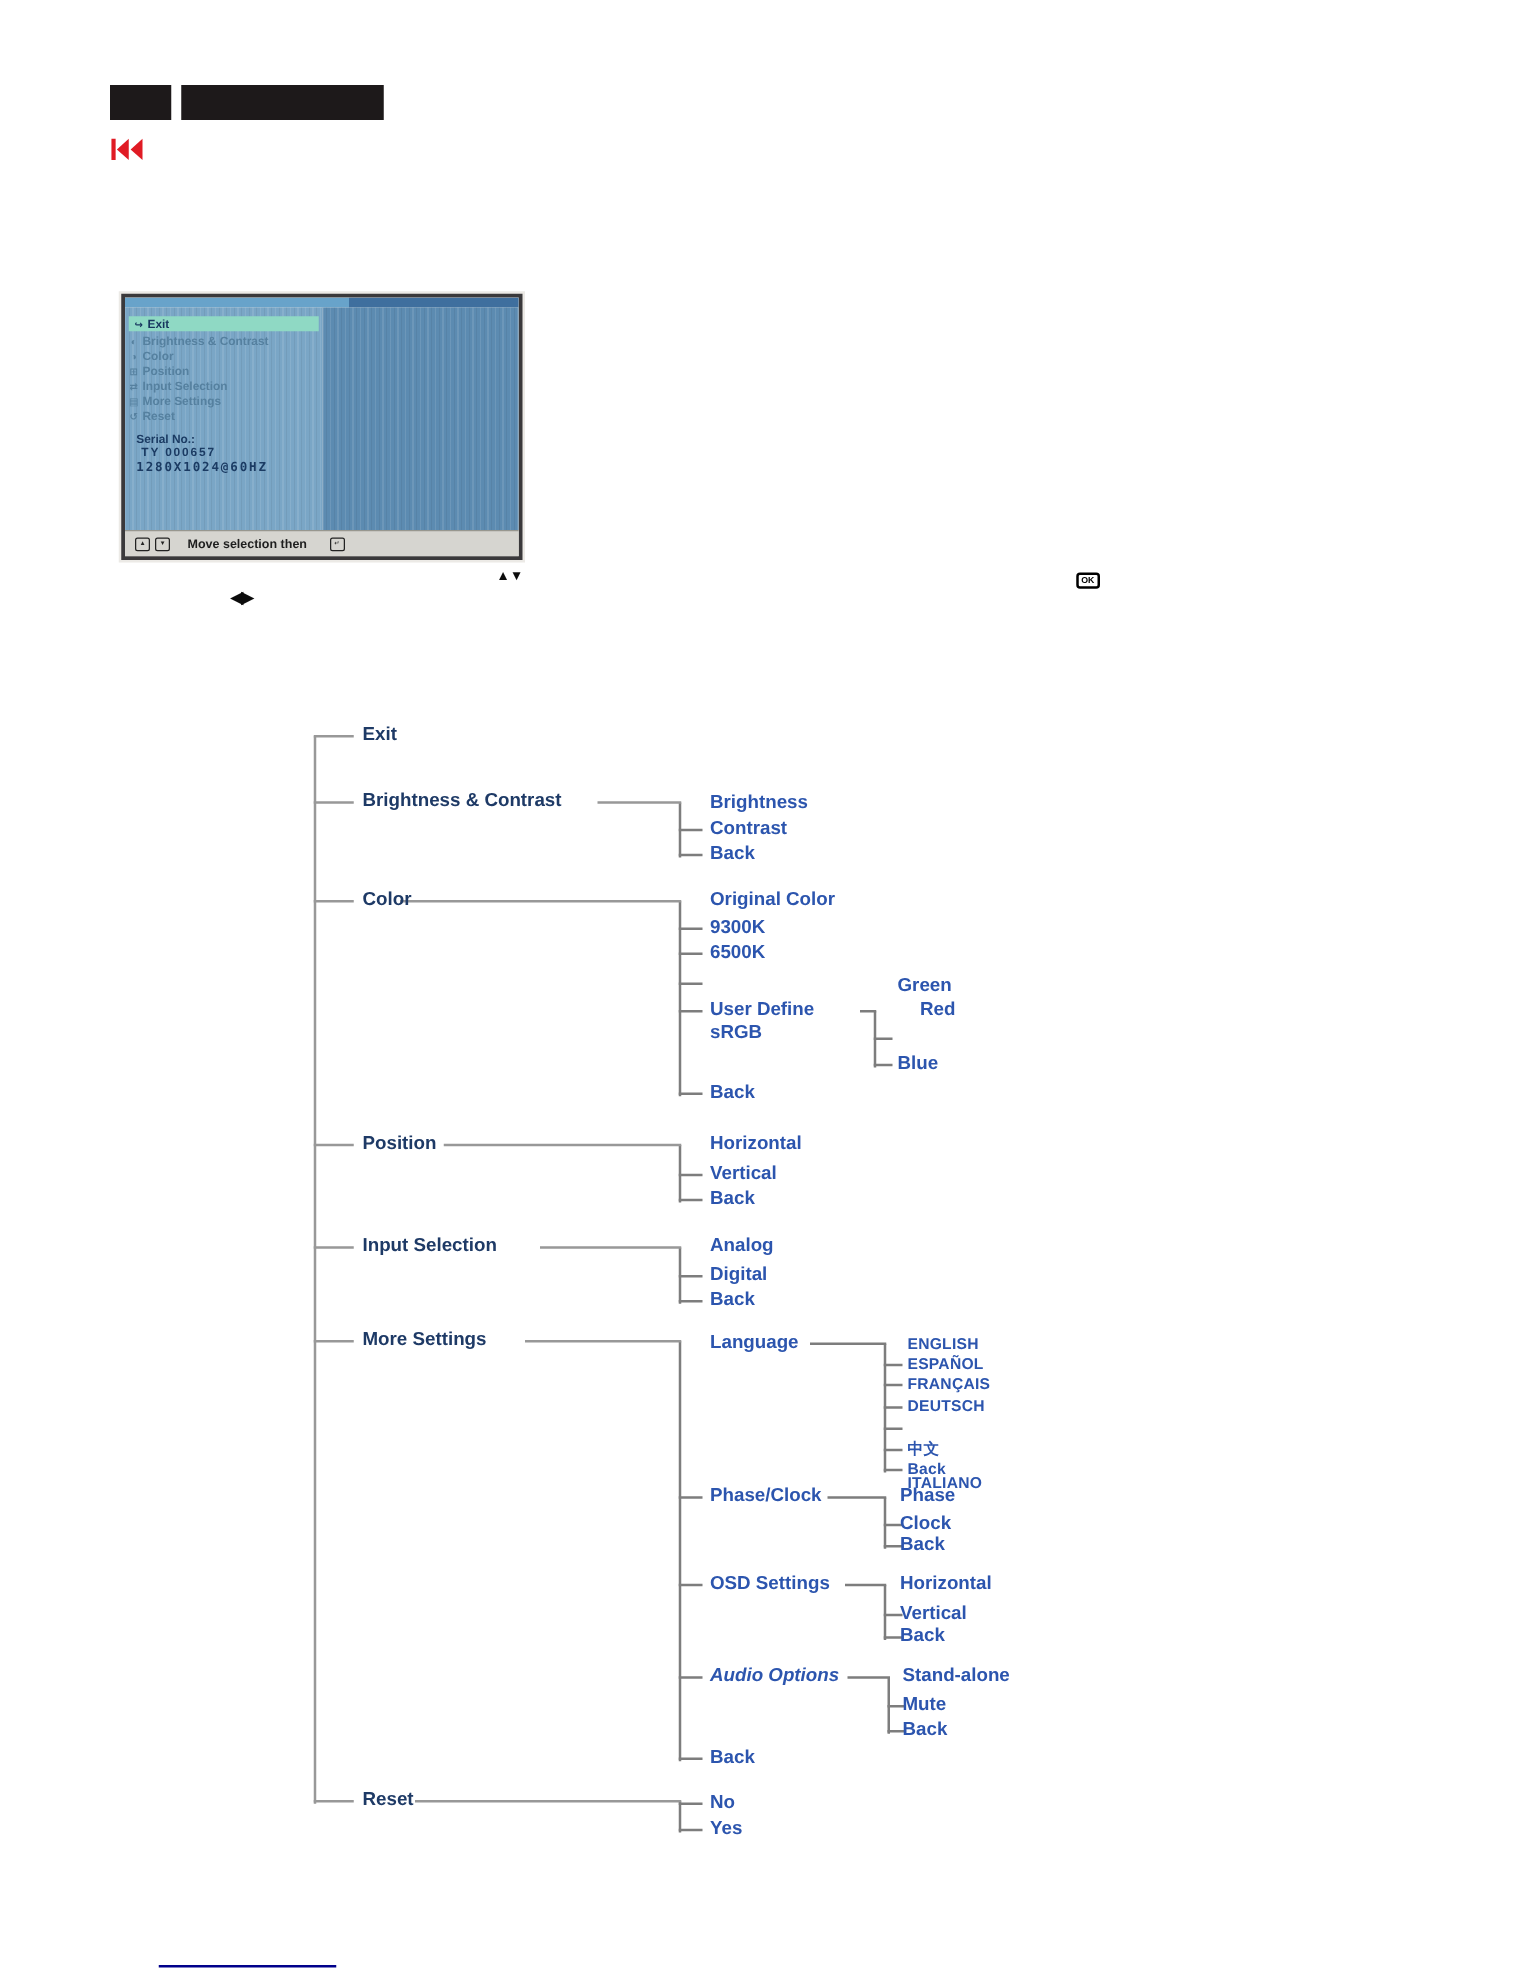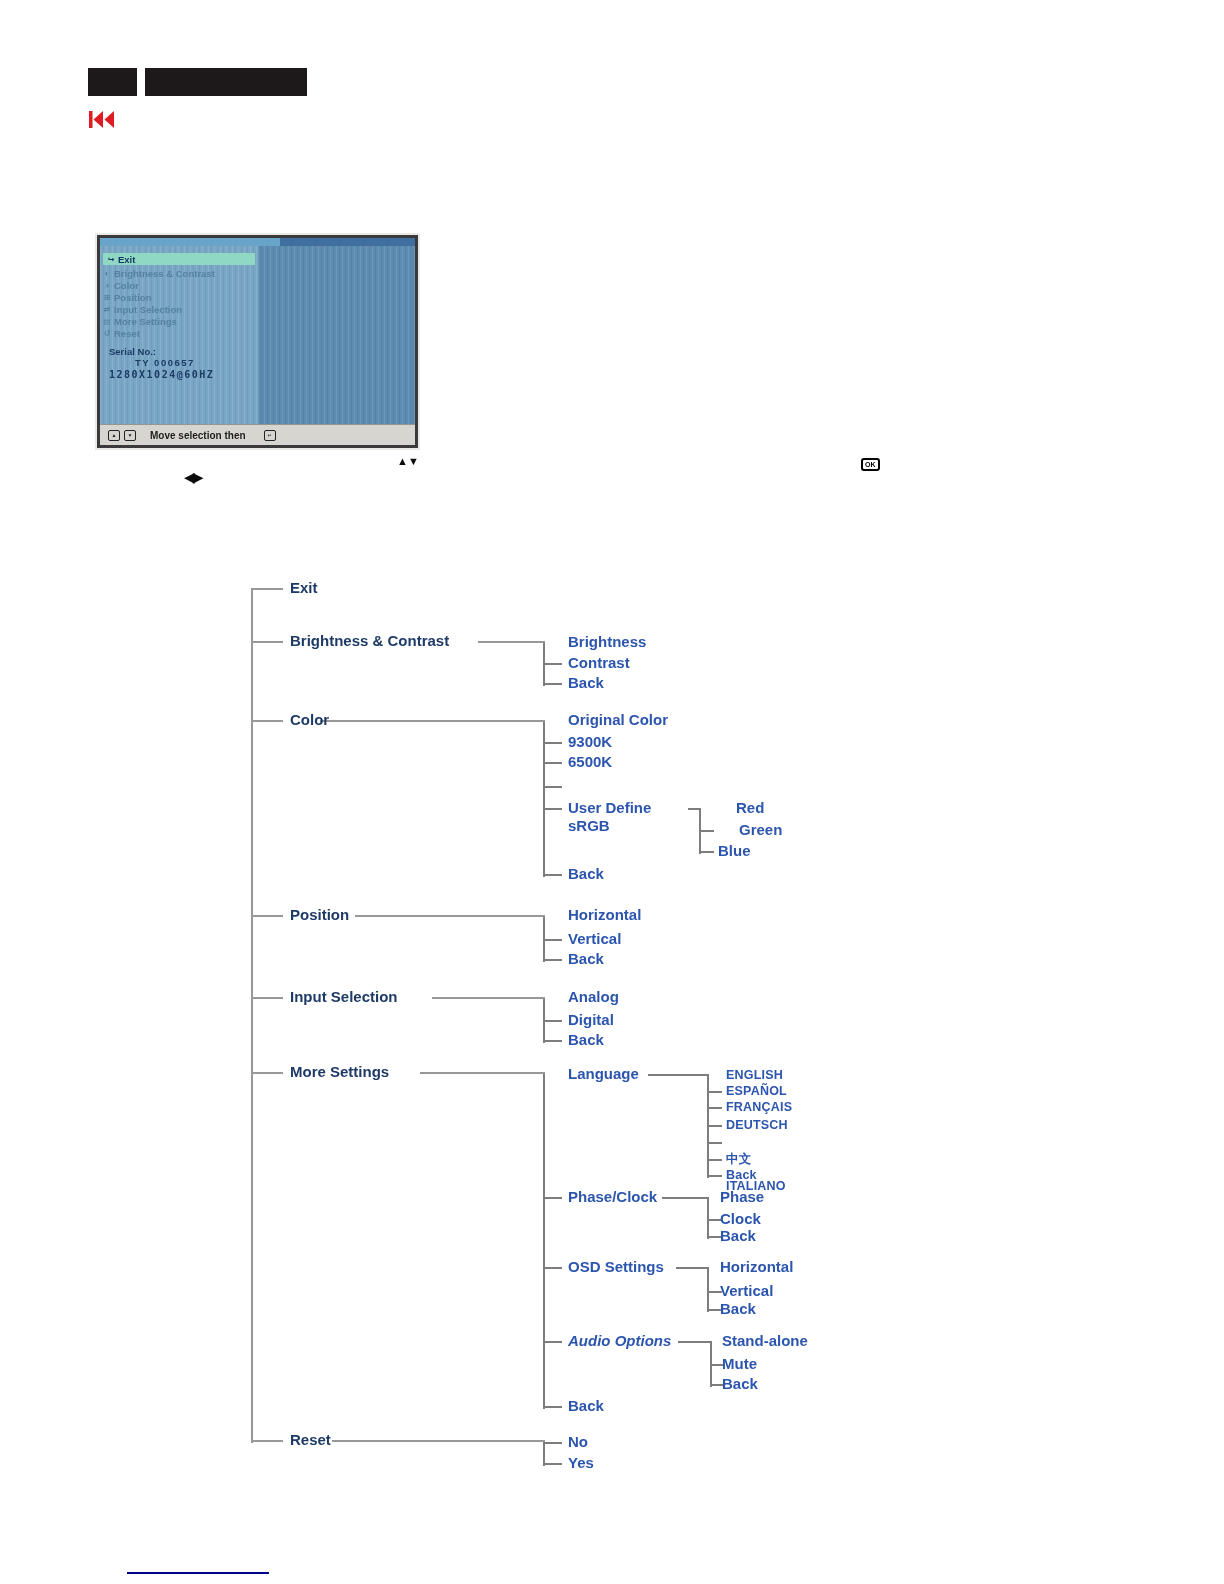--- a/index.html
+++ b/index.html
@@ -29,21 +29,21 @@
       rgba(0,0,0,.06) 3px 4px, rgba(0,0,0,0) 4px 6px);}
   .osd-left{width:158px;background-color:#7aa6c6;flex:none;}
   .osd-right{flex:1;background-color:#5c8bb1;}
   .osd-menu{position:absolute;left:0;top:0;width:158px;}
   .osd-row{position:absolute;left:0;width:154px;height:12px;display:flex;align-items:center;
            font-size:9.5px;font-weight:bold;color:#55809f;white-space:nowrap;}
   .osd-row .mi{width:14px;flex:none;text-align:center;font-size:8px;}
   .osd-row.sel{background:#8fd9c4;color:#16355e;left:3px;width:151px;padding-left:1px;}
   .osd-serial{position:absolute;left:9px;top:100px;color:#1b3b63;font-weight:bold;white-space:nowrap;}
   .osd-serial .l1{font-size:9.5px;}
-  .osd-serial .l2{font-size:9.5px;letter-spacing:1.5px;padding-left:4px;margin-left:22px;}
+  .osd-serial .l2{font-size:9.5px;letter-spacing:1.5px;padding-left:4px;}
   .osd-serial .l3{font-family:"DejaVu Sans Mono",monospace;font-size:10px;letter-spacing:1.5px;margin-top:1px;}
   .osd-bottom{height:20px;flex:none;background:#d6d5d0;border-top:1px solid #98978f;
               display:flex;align-items:center;gap:4px;padding:0 8px;}
   .keybox{width:10px;height:9px;border:1px solid #222;border-radius:2px;flex:none;
           display:flex;align-items:center;justify-content:center;font-size:5px;color:#222;line-height:1;}
   .osd-move{font-size:10px;font-weight:bold;color:#1e1e1e;margin:0 14px 0 10px;white-space:nowrap;}
 
   
   .updown{position:absolute;left:397px;top:455px;font-size:11px;color:#0c0c0c;letter-spacing:0;}
   .okbadge{position:absolute;left:861px;top:458px;border:2px solid #000;border-radius:3px;
@@ -204,21 +204,21 @@
       <span class="n2" style="left: 568px; top: 634px;">Brightness</span>
       <span class="n2" style="left: 568px; top: 655px; text-align: right;">Contrast</span>
       <span class="n2" style="left: 568px; top: 675px;">Back</span>
       <span class="n2" style="left: 568px; top: 712px;">Original Color</span>
       <span class="n2" style="left: 568px; top: 734px;">9300K</span>
       <span class="n2" style="left: 568px; top: 754px;">6500K</span>
       <span class="n2" style="left: 568px; top: 778px; margin-top: 40px;">sRGB</span>
       <span class="n2" style="left: 568px; top: 800px;">User Define</span>
       <span class="n2" style="left: 568px; top: 866px;">Back</span>
       <span class="n3" style="left: 736px; top: 800px; text-align: center;">Red</span>
-      <span class="n3" style="left: 718px; top: 822px; margin-left: 21px;">Green</span>
+      <span class="n3" style="left: 718px; top: 781px;">Green</span>
       <span class="n3" style="left: 718px; top: 843px;">Blue</span>
       <span class="n2" style="left: 568px; top: 907px;">Horizontal</span>
       <span class="n2" style="left: 568px; top: 931px;">Vertical</span>
       <span class="n2" style="left: 568px; top: 951px;">Back</span>
       <span class="n2" style="left: 568px; top: 989px;">Analog</span>
       <span class="n2" style="left: 568px; top: 1012px;">Digital</span>
       <span class="n2" style="left: 568px; top: 1032px;">Back</span>
       <span class="n2" style="left: 568px; top: 1066px;">Language</span>
       <span class="n2" style="left: 568px; top: 1189px;">Phase/Clock</span>
       <span class="n2" style="left: 568px; top: 1259px;">OSD Settings</span>

